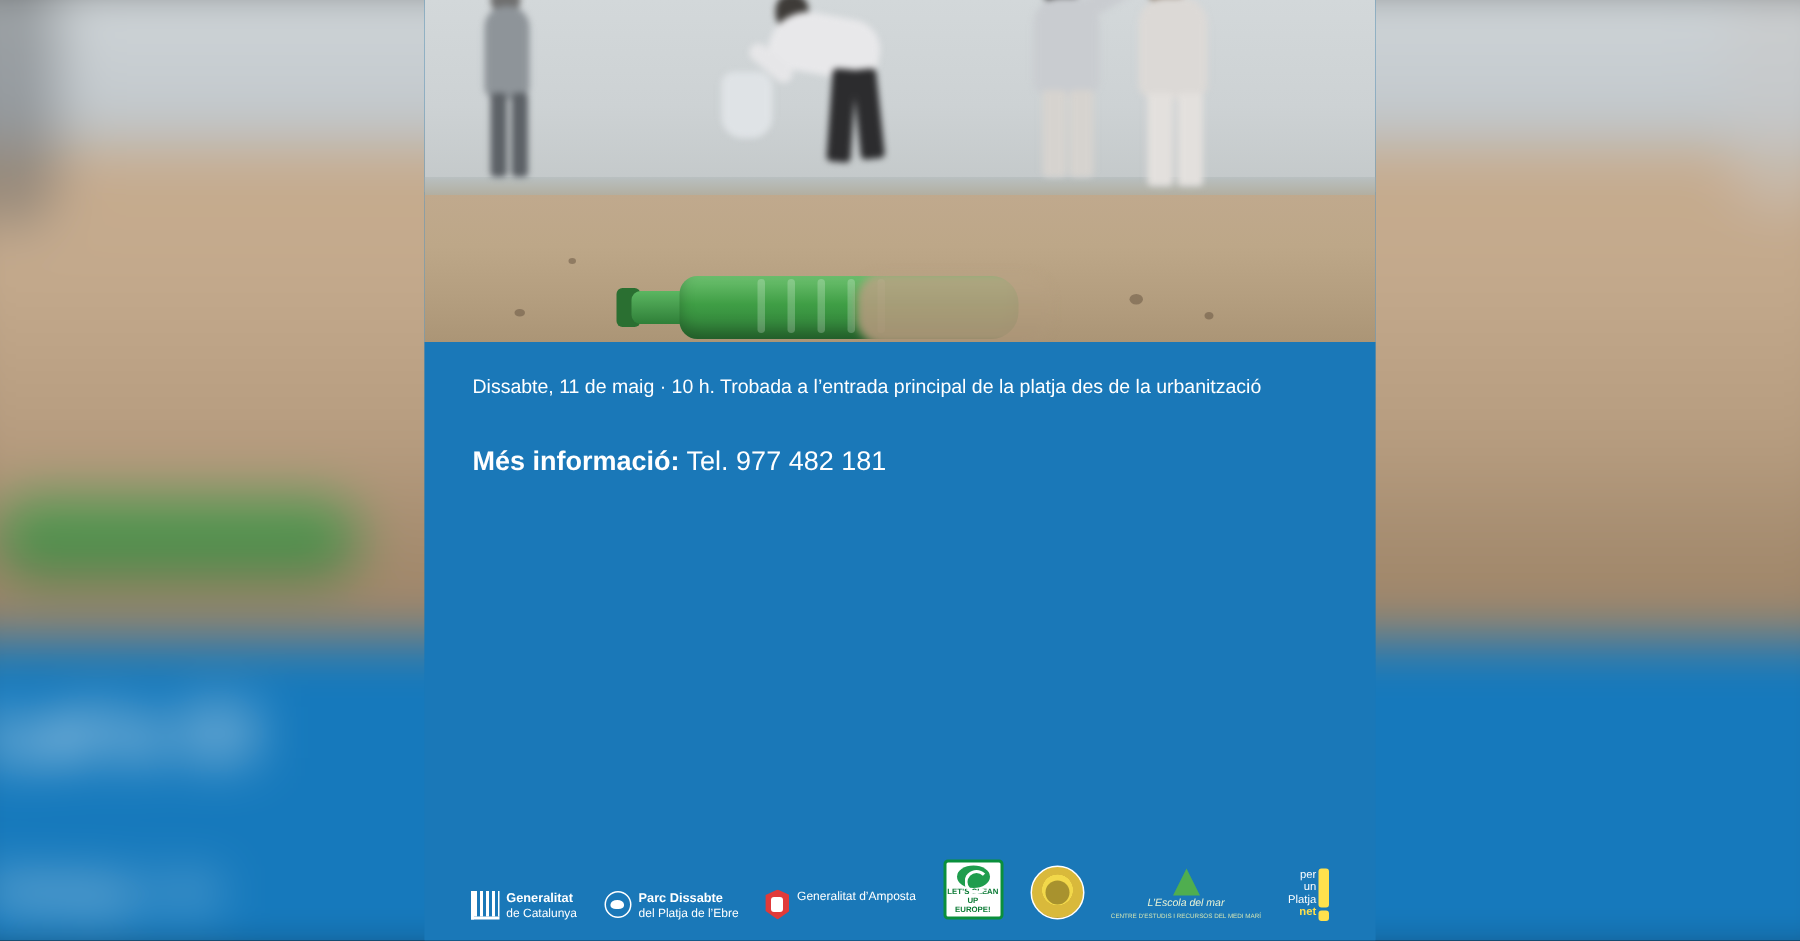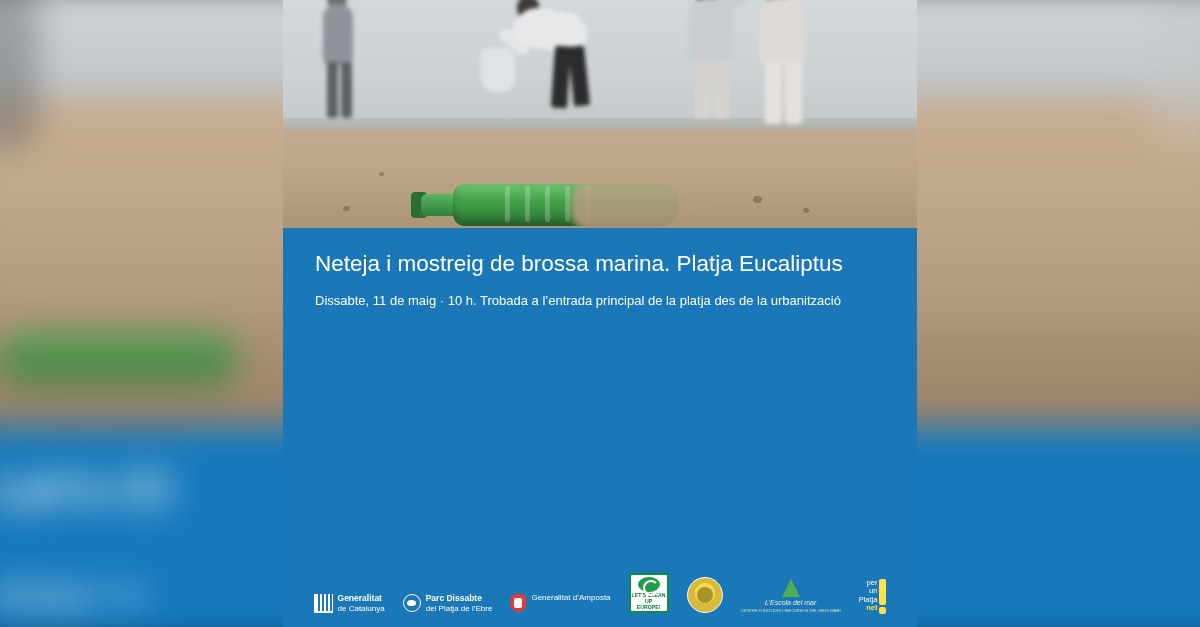--- a/index.html
+++ b/index.html
@@ -443,22 +443,25 @@
         <div class="sandcover"></div>
       </div>
 
       <div class="sand-speck" style="left:470px; top:196px; width:9px; height:7px;"></div>
       <div class="sand-speck" style="left:520px; top:208px; width:6px; height:5px;"></div>
       <div class="sand-speck" style="left:60px; top:206px; width:7px; height:5px;"></div>
       <div class="sand-speck" style="left:96px; top:172px; width:5px; height:4px;"></div>
     </div>
 
     <div class="panel">
-      <h2 class="subtitle">Neteja i mostreig de brossa marina. Platja Eucaliptus</h2>
       <p class="when">Dissabte, 11 de maig · 10 h. Trobada a l’entrada principal de la platja des de la urbanització</p>
+      <p class="contact">
+        <b>Més informació:</b>
+        <span>Tel. 977 482 181</span>
+      </p>
 
       <div class="logos">
 
         <div class="logo">
           <span class="gencat-mark"></span>
           <span class="logo-text">
             <b>Generalitat</b>
             <span>de Catalunya</span>
           </span>
         </div>

